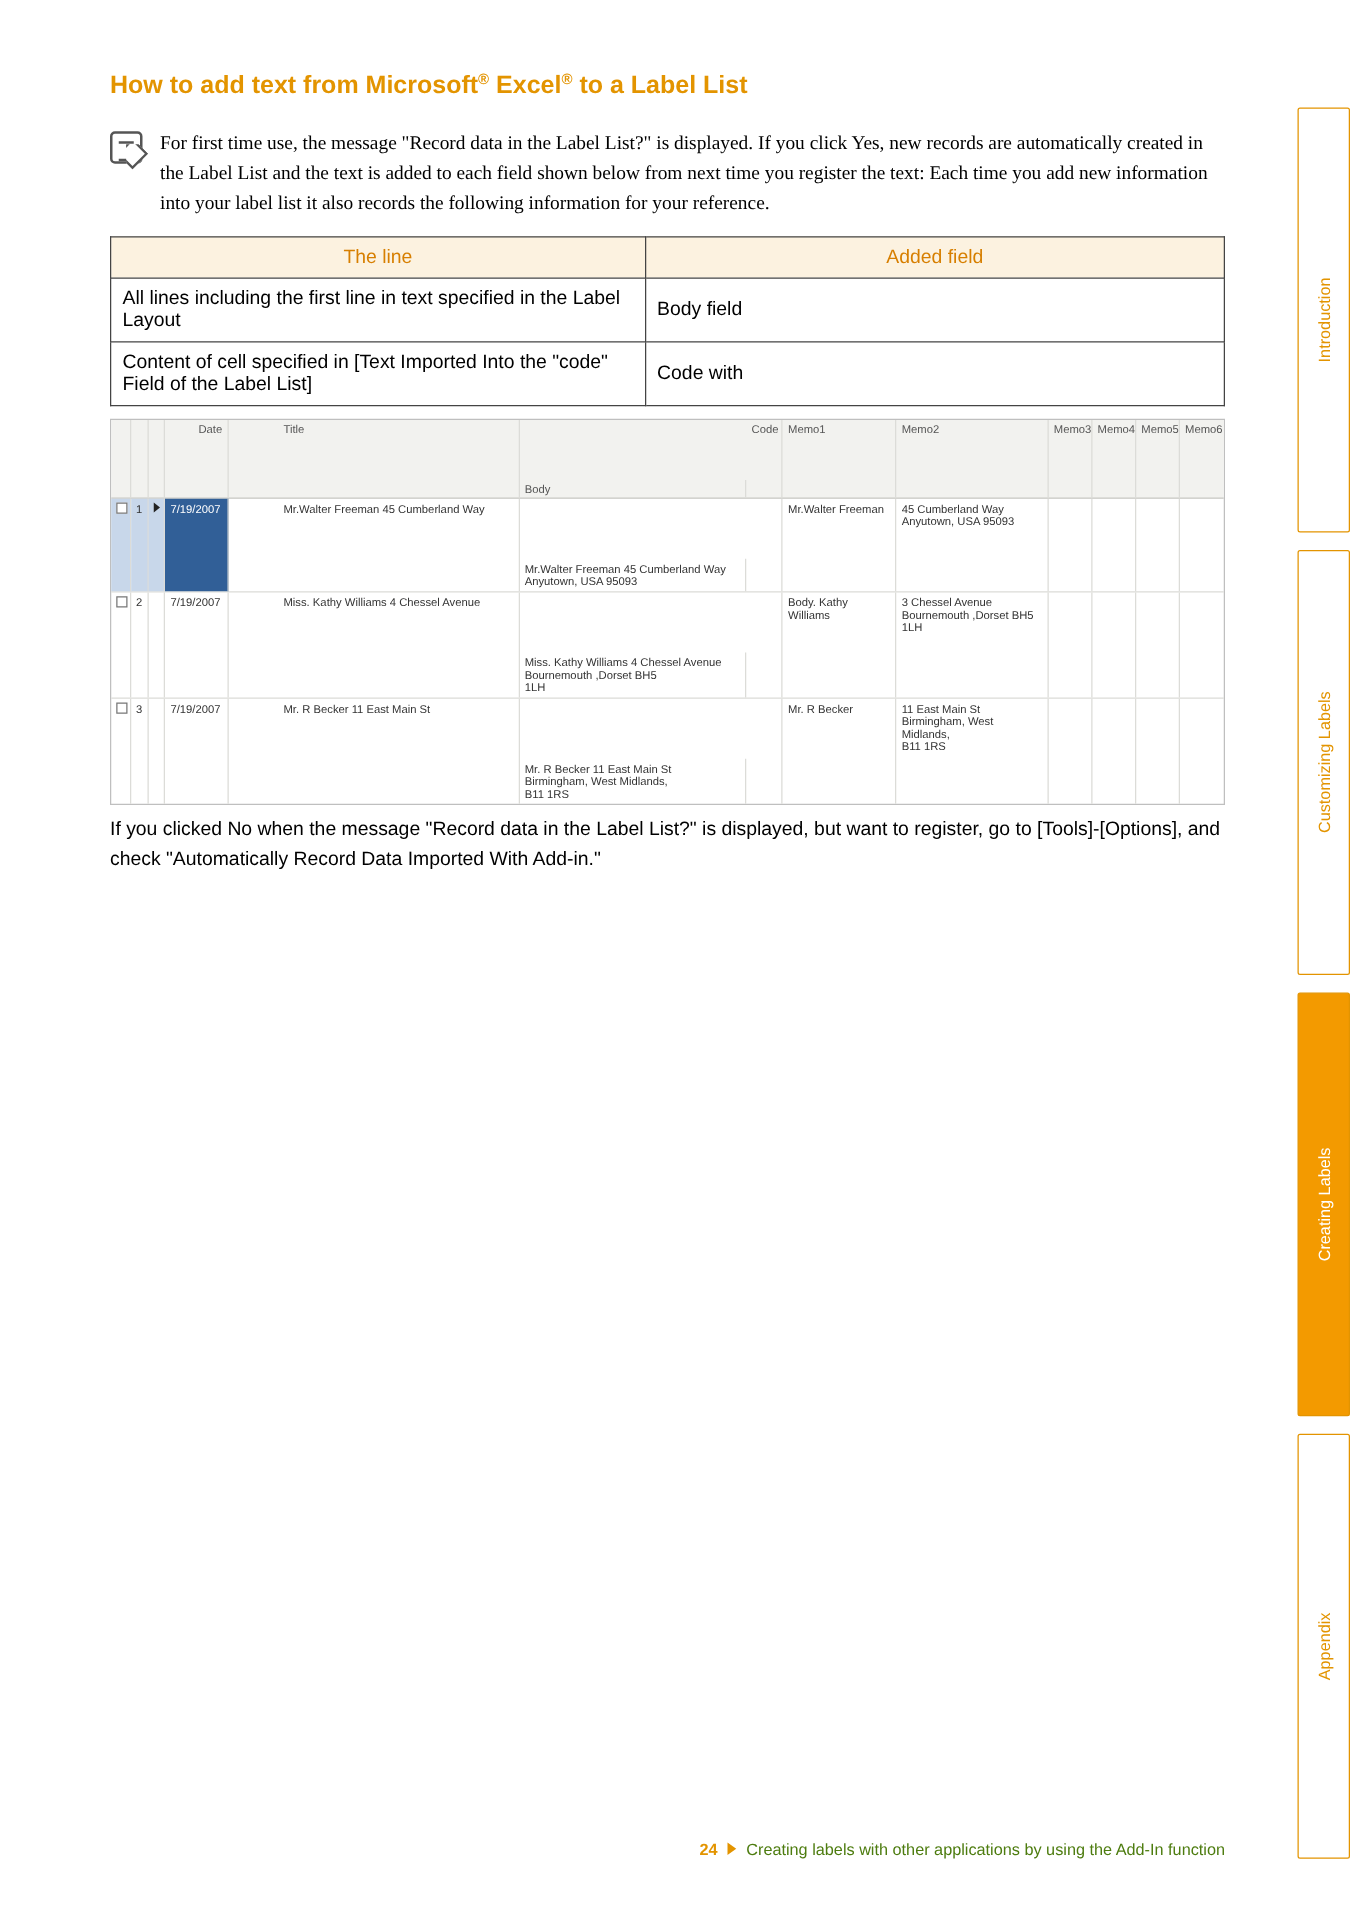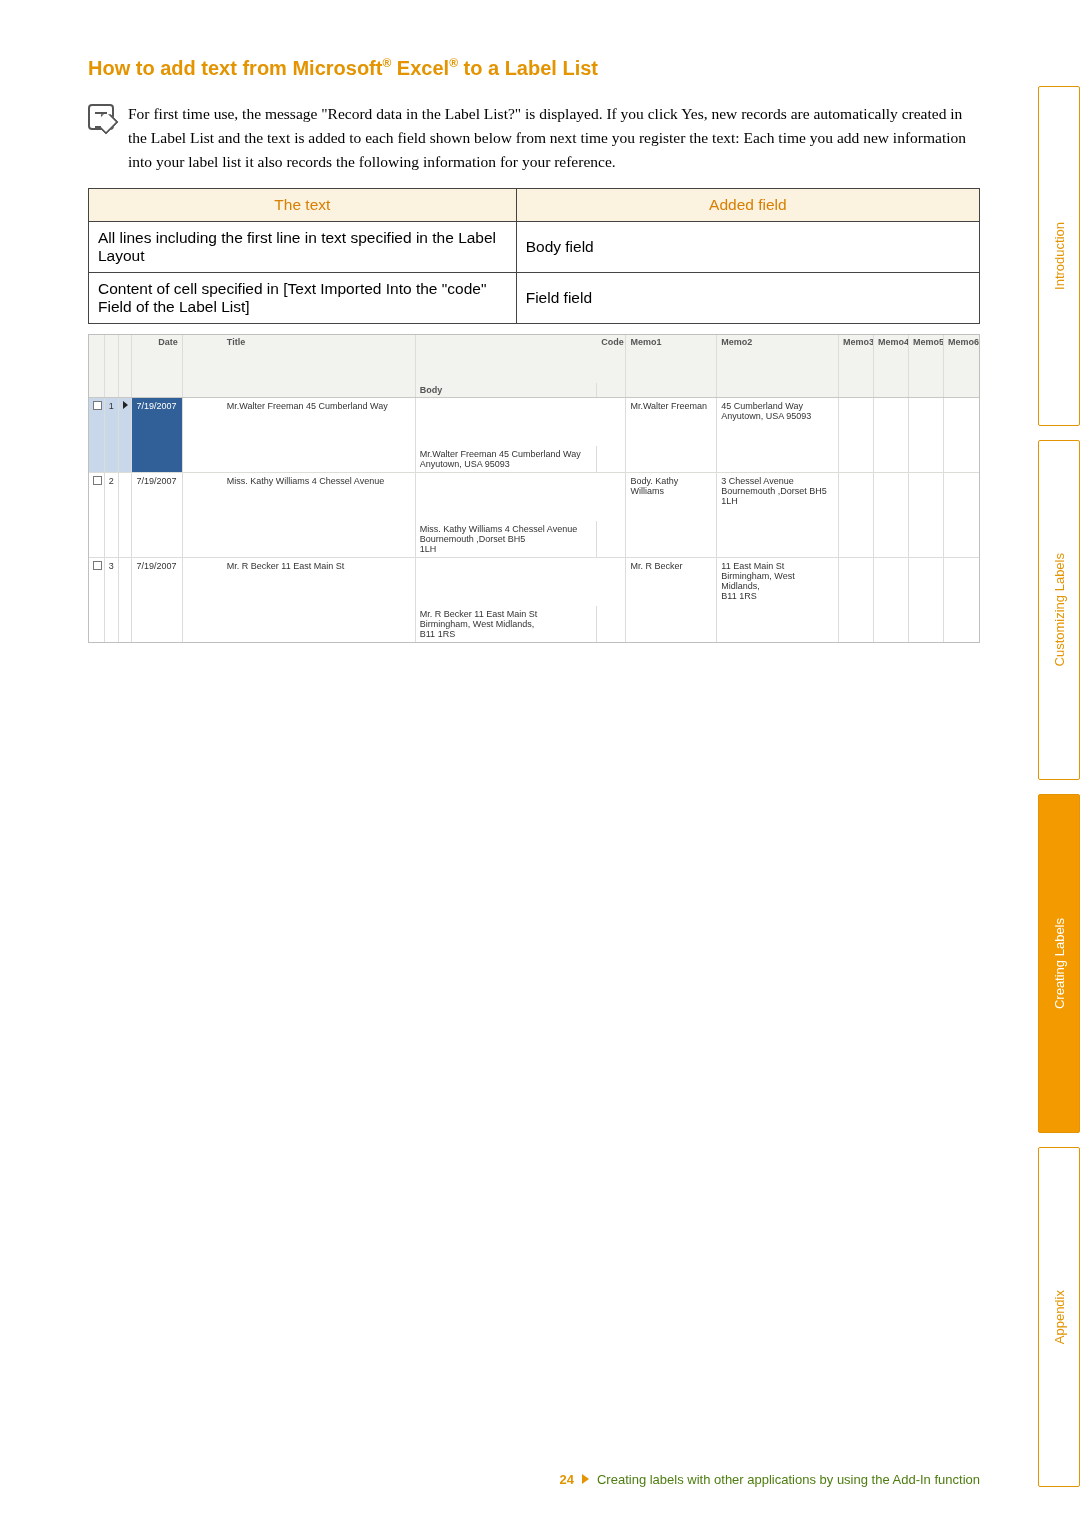--- a/index.html
+++ b/index.html
@@ -71,21 +71,21 @@
     border: 1px solid #bfbfbf;
     width: 100%;
     font-size: 9px;
     color: #333;
     margin-bottom: 8px;
   }
   .ls-head { display: flex; background: #f2f2ef; border-bottom: 1px solid #c8c8c4; }
   .ls-row { display: flex; border-bottom: 1px solid #dcdcd8; }
   .ls-row:last-child { border-bottom: none; }
   .ls-cell { border-right: 1px solid #dcdcd8; padding: 3px 4px; overflow: hidden; }
-  .ls-head .ls-cell { padding: 2px 4px; color: #555; font-weight: bold; }
+  .ls-head .ls-cell { padding: 2px 4px; color: #555; }
   .c-ck { width: 16px; text-align: center; }
   .c-n  { width: 14px; text-align: center; }
   .c-ar { width: 14px; text-align: center; }
   .c-dt { width: 52px; }
   .c-ti { width: 200px; margin-left: 40px; }
   .c-bo { width: 188px; margin-top: 48px; }
   .c-co { width: 30px; }
   .c-m1 { width: 94px; }
   .c-m2 { width: 126px; }
   .c-m3 { width: 36px; }
@@ -147,32 +147,32 @@
   </h2>
 
   <div class="note-row">
     <div class="note-icon"></div>
     <div class="note-text">For first time use, the message "Record data in the Label List?" is displayed. If you click Yes, new records are automatically created in the Label List and the text is added to each field shown below from next time you register the text: Each time you add new information into your label list it also records the following information for your reference.</div>
   </div>
 
   <table class="fields">
     <thead>
       <tr>
-        <th>The text</th>
+        <th>The line</th>
         <th>Added field</th>
       </tr>
     </thead>
     <tbody>
       <tr>
         <td>All lines including the first line in text specified in the Label Layout</td>
         <td>Body field</td>
       </tr>
       <tr>
         <td>Content of cell specified in [Text Imported Into the "code" Field of the Label List]</td>
-        <td>Field field</td>
+        <td>Code with</td>
       </tr>
     </tbody>
   </table>
 
   <div class="labellist-shot">
     <div class="ls-head">
       <div class="ls-cell c-ck"></div>
       <div class="ls-cell c-n"></div>
       <div class="ls-cell c-ar"></div>
       <div class="ls-cell c-dt">Date</div>
@@ -239,20 +239,21 @@
       <div class="ls-cell c-m2" style="white-space:pre-line;">11 East Main St
 Birmingham, West Midlands,
 B11 1RS</div>
       <div class="ls-cell c-m3"></div>
       <div class="ls-cell c-m4"></div>
       <div class="ls-cell c-m5"></div>
       <div class="ls-cell c-m6"></div>
     </div>
   </div>
 
+  <div class="body-para">If you clicked No when the message "Record data in the Label List?" is displayed, but want to register, go to [Tools]-[Options], and check "Automatically Record Data Imported With Add-in."</div>
 
   <div class="footer">
     <span class="pn">24</span>
     <span class="tri"></span>
     <span class="crumb">Creating labels with other applications by using the Add-In function</span>
   </div>
 </div>
 
 <div class="right-tabs">
   <div class="tab">

